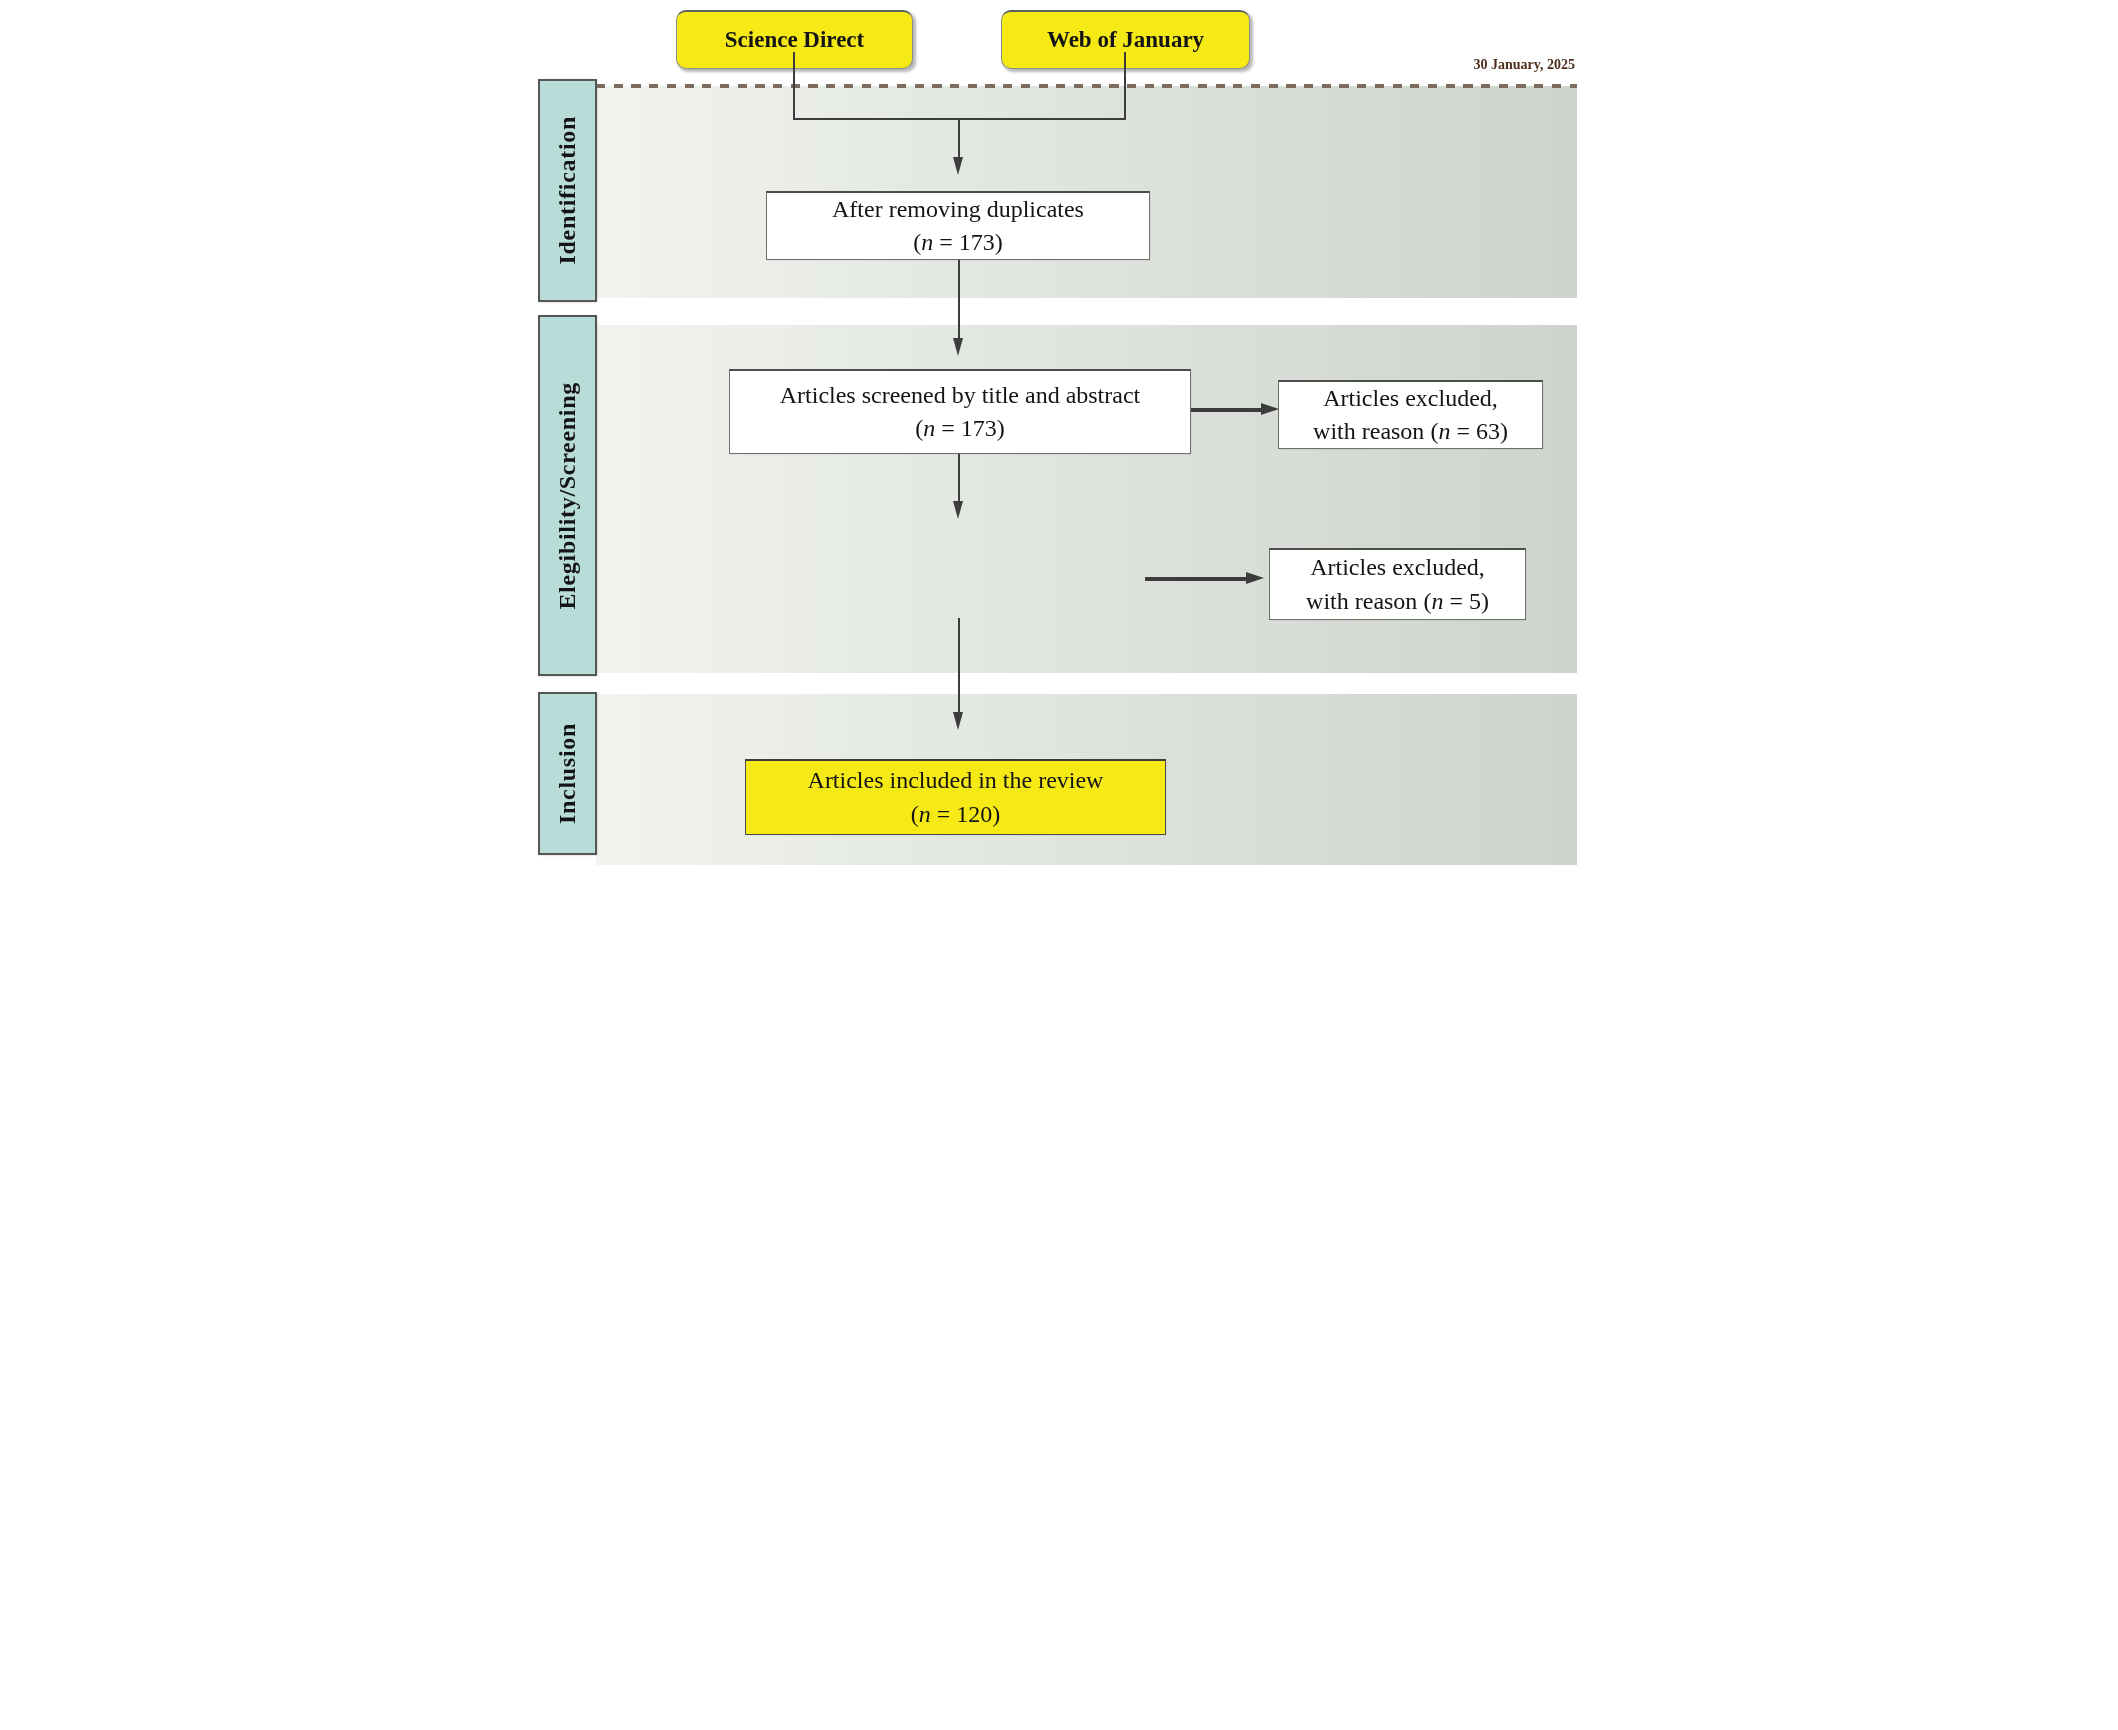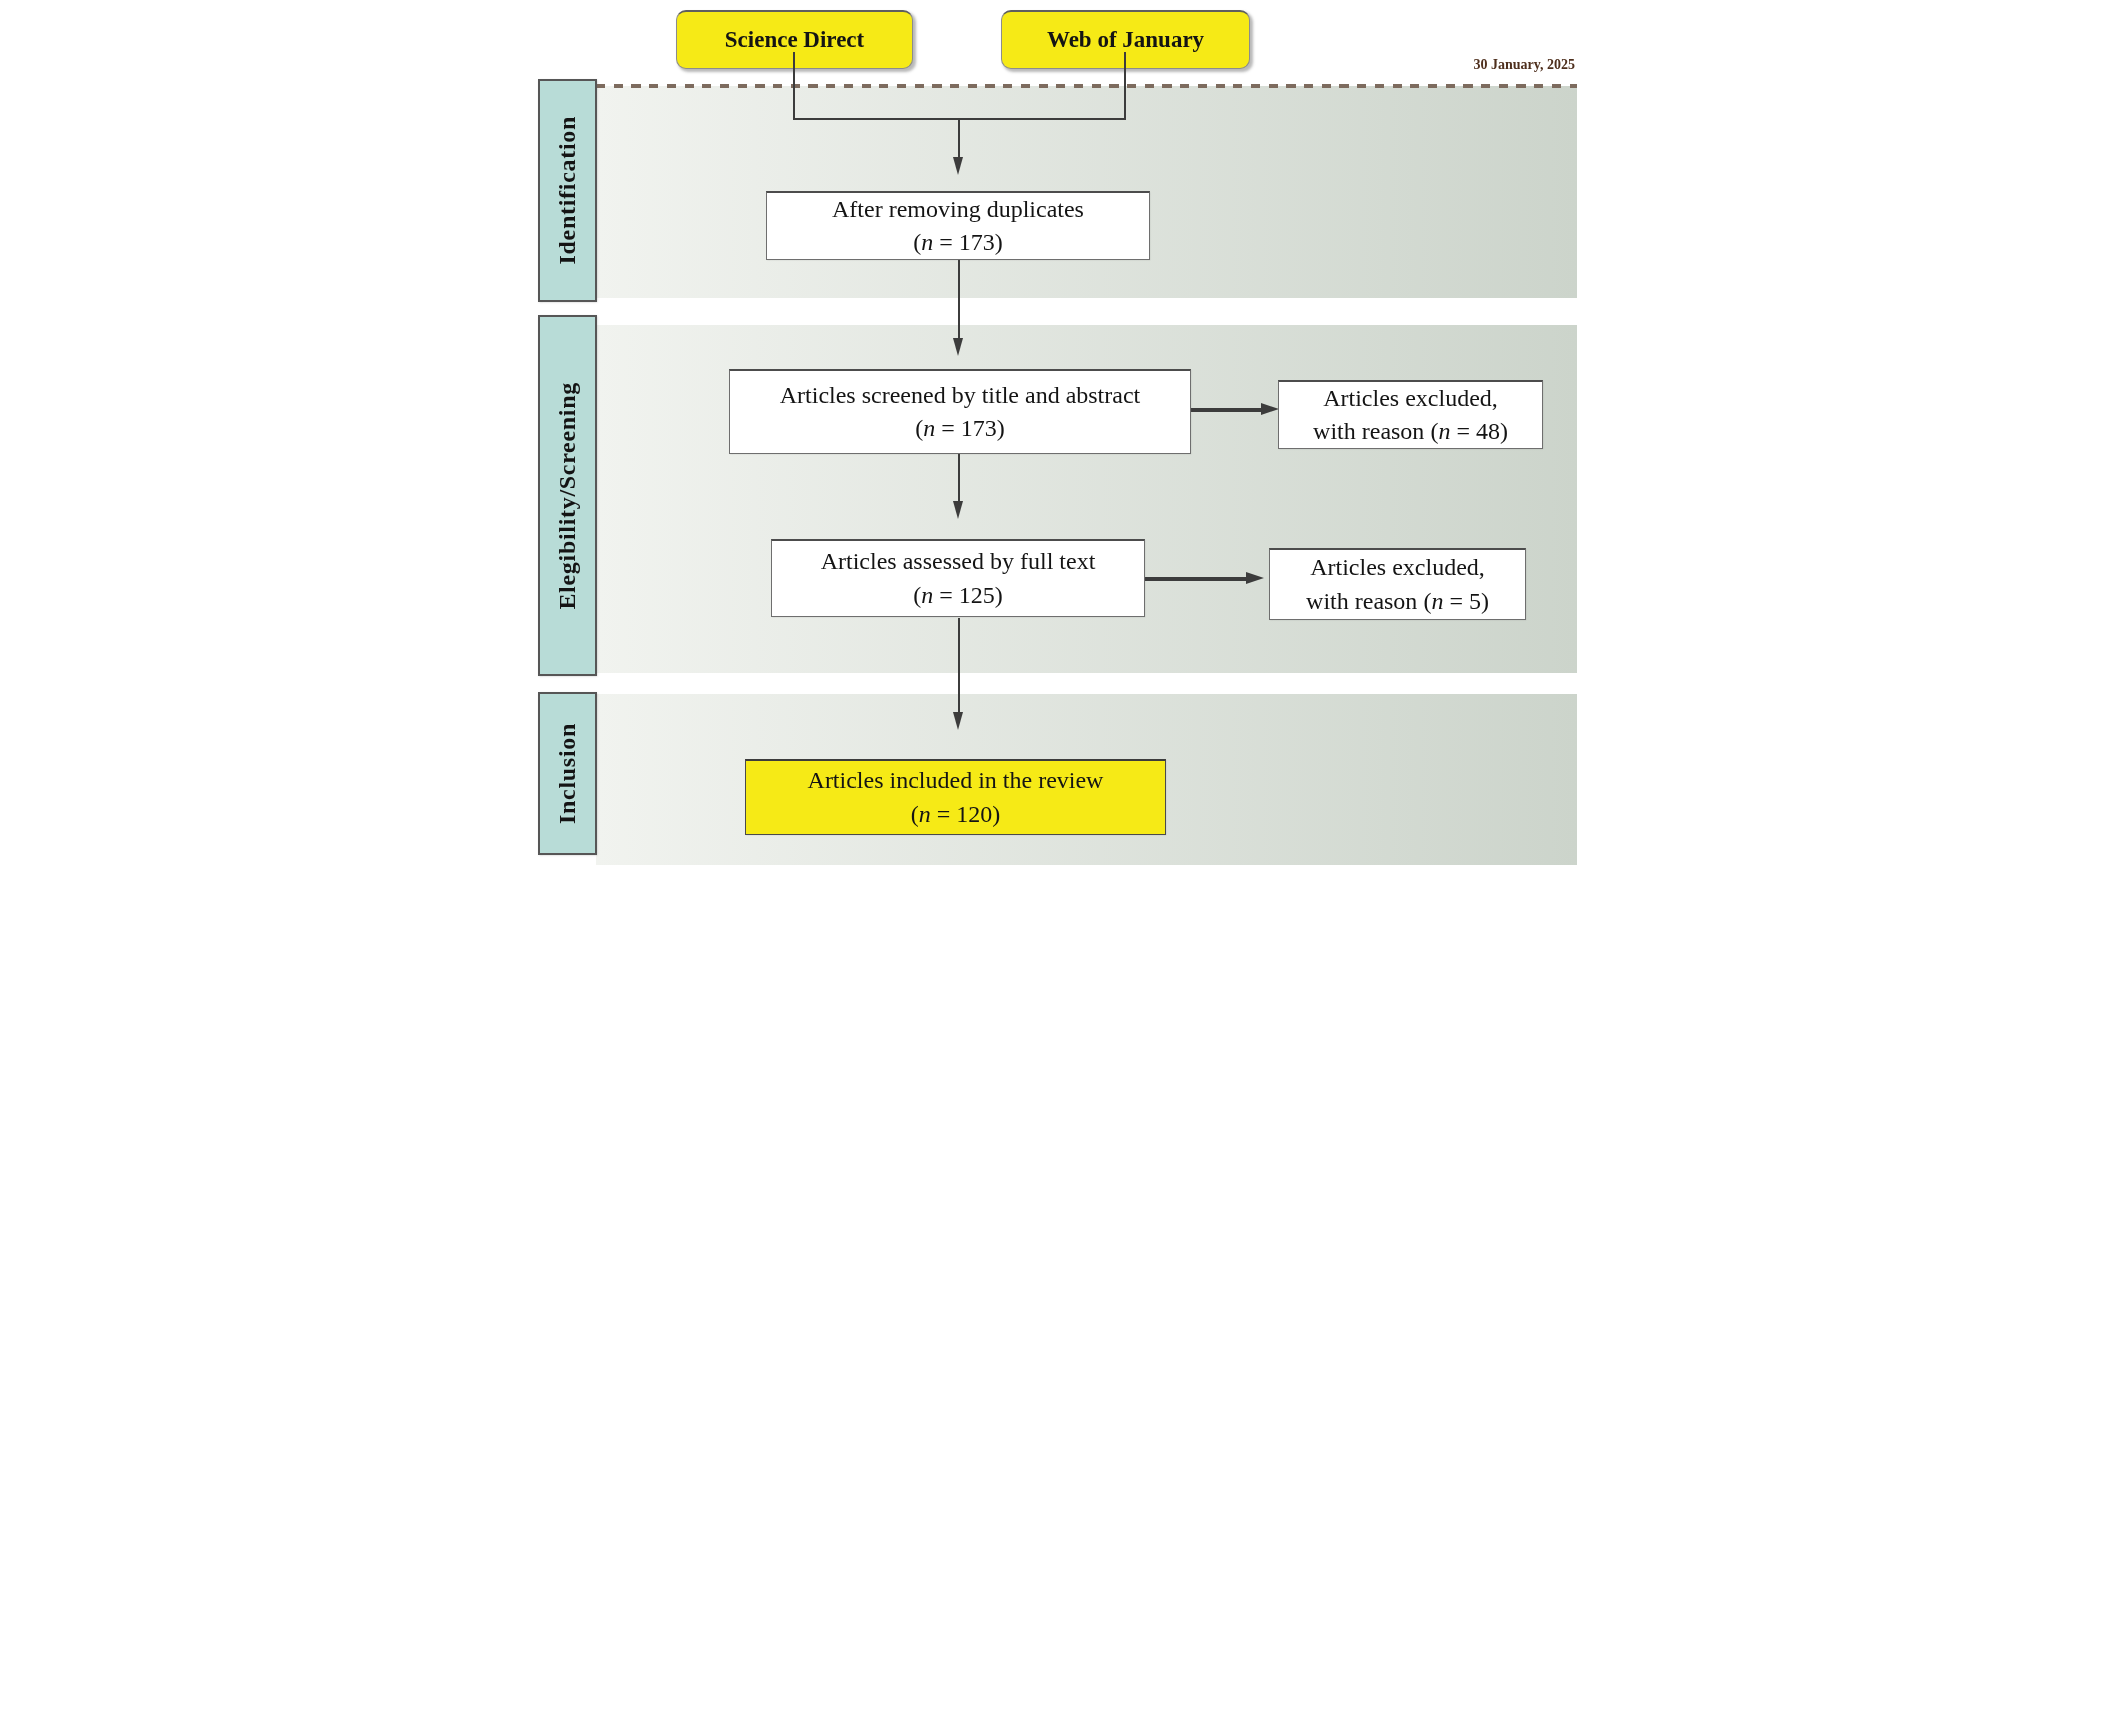--- a/index.html
+++ b/index.html
@@ -173,27 +173,23 @@
     <div><span>(</span><i>n</i><span> = </span><span>173</span><span>)</span></div>
   </div>
 
   <div class="fbox boxB">
     <div>Articles screened by title and abstract</div>
     <div><span>(</span><i>n</i><span> = </span><span>173</span><span>)</span></div>
   </div>
 
   <div class="fbox boxC">
     <div>Articles excluded,</div>
-    <div><span>with reason </span><span>(</span><i>n</i><span> = </span><span>48</span><span>)</span></div>
-  </div>
-
-  <div class="fbox boxD">
-    <div>Articles assessed by full text</div>
-    <div><span>(</span><i>n</i><span> = </span><span>125</span><span>)</span></div>
-  </div>
+    <div><span>with reason </span><span>(</span><i>n</i><span> = </span><span>63</span><span>)</span></div>
+  </div>
+
 
   <div class="fbox boxE">
     <div>Articles excluded,</div>
     <div><span>with reason </span><span>(</span><i>n</i><span> = </span><span>5</span><span>)</span></div>
   </div>
 
   <div class="fbox boxF">
     <div>Articles included in the review</div>
     <div><span>(</span><i>n</i><span> = </span><span>120</span><span>)</span></div>
   </div>

